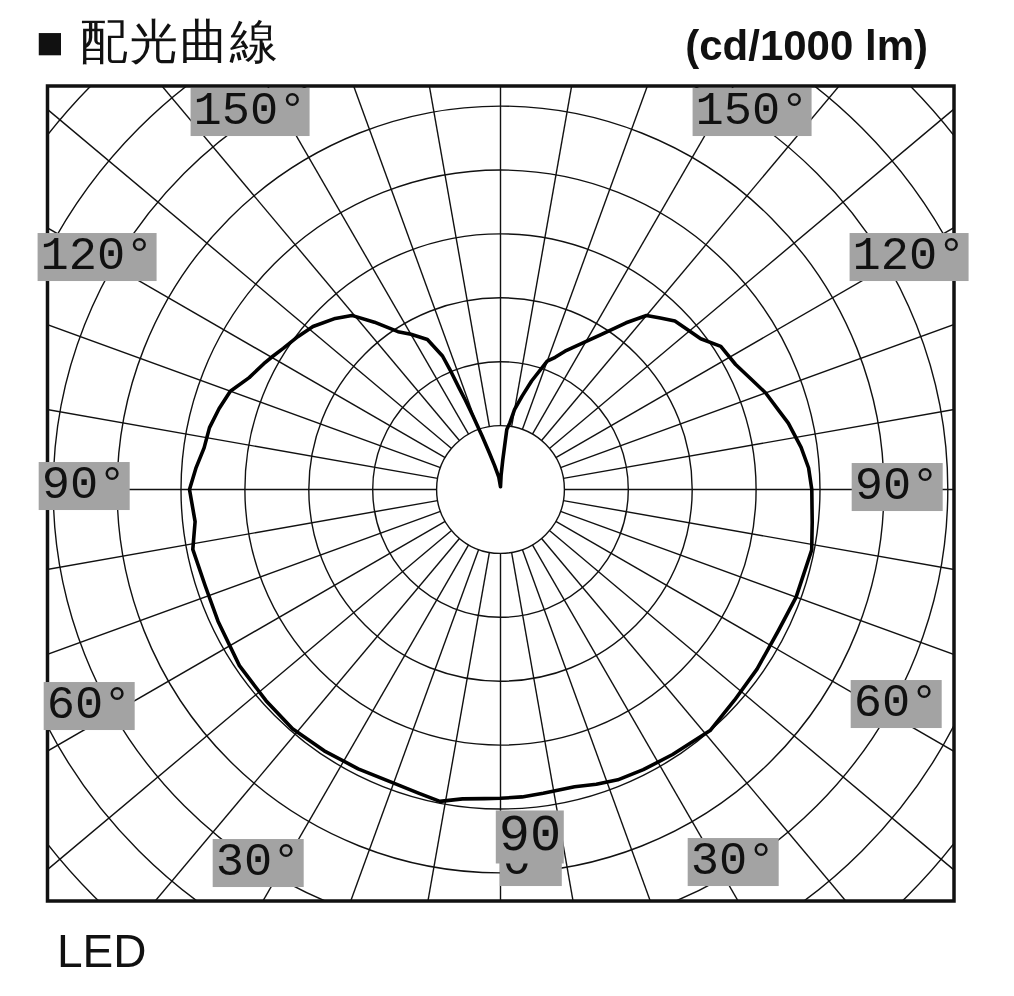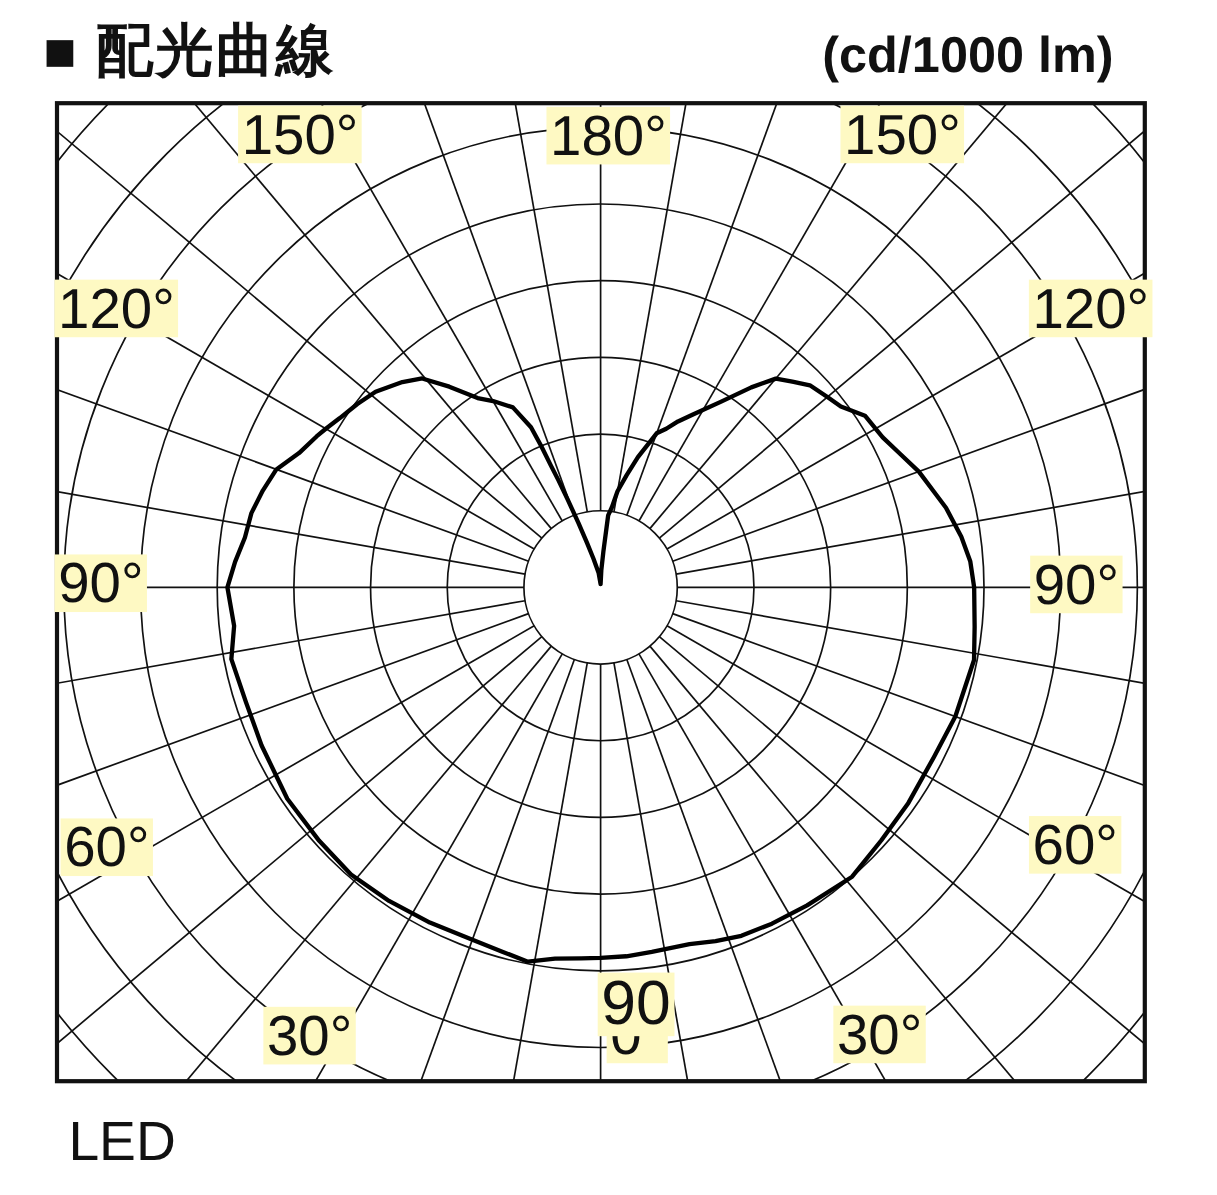--- a/index.html
+++ b/index.html
@@ -1,27 +1,27 @@
 <!DOCTYPE html>
 <html><head>
 <meta charset="utf-8">
 <style>
   html,body{margin:0;padding:0;background:#fff;}
   body{width:1014px;height:996px;position:relative;overflow:hidden;
        font-family:"Liberation Sans",sans-serif;color:#111;}
   .page{position:absolute;inset:0;}
-  .hdr-title{position:absolute;left:36px;top:10px;font-size:48px;font-weight:bold;
+  .hdr-title{position:absolute;left:36px;top:10px;font-size:48px;font-weight:normal;
              letter-spacing:2px;white-space:nowrap;text-align:center;}
   .hdr-title .bullet{font-size:46px;margin-right:14px;}
   .hdr-units{position:absolute;top:22px;right:86px;font-size:42px;white-space:nowrap;font-weight:bold;}
   .plot{position:absolute;left:0;top:0;width:1014px;height:996px;}
   #polar-svg{position:absolute;left:0;top:0;}
   .plot-label{position:absolute;transform:translate(-50%,-50%);
-              background:#fef9c3;padding:0 3px;font-size:47px;line-height:1.02;
-              white-space:nowrap;color:#111;}
+              background:#a3a3a3;padding:0 3px;font-size:47px;line-height:1.02;
+              white-space:nowrap;color:#111;font-family:Liberation Mono, monospace;}
   .ring-label{font-size:52px;}
   .src-label{position:absolute;left:57px;top:924px;font-size:46px;}
 </style>
 </head>
 <body>
 
 <div class="page">
 
   <div class="hdr-title"><span class="bullet">■</span><span>配光曲線</span></div>
 
@@ -78,21 +78,20 @@
           <line x1="451.5497600846973" y1="530.5741282589698" x2="-35.73111018328473" y2="939.4513267805775"></line>
           <line x1="459.4258717410301" y1="538.4502399153026" x2="50.54867321942231" y2="1025.7311101832845"></line>
           <line x1="468.54999999999995" y1="544.8390233018256" x2="150.49999999999972" y2="1095.717782649107"></line>
           <line x1="478.64491284148977" y1="549.5463584682195" x2="261.085899672032" y2="1147.2848345501359"></line>
           <line x1="489.4038814470831" y1="552.4292154174801" x2="378.9462756331481" y2="1178.8654271085456"></line>
           <path d="M500.5 486.7L498.8 477.2L494.5 465.4L489.1 452.2L482.0 435.8L473.1 416.3L465.4 400.3L458.9 387.6L451.0 371.7L442.5 356.0L427.4 339.5L410.9 334.2L398.0 331.7L374.4 322.2L351.8 315.4L335.3 318.4L313.0 326.5L297.8 336.7L283.2 348.4L271.5 357.3L263.8 363.7L249.2 377.6L230.3 391.2L219.0 408.8L209.5 427.6L204.1 447.9L195.9 468.2L189.5 489.5L195.1 521.6L192.8 549.3L205.1 585.5L218.0 621.2L239.4 665.6L266.0 700.7L292.5 728.8L324.2 750.8L358.2 768.8L393.7 783.1L419.1 793.3L439.9 801.4L462.5 798.9L484.3 798.6L500.5 798.3L522.0 796.9L543.2 793.2L574.6 786.8L596.3 784.2L617.8 779.8L643.3 769.7L672.6 754.5L710.1 730.6L734.5 700.2L757.0 669.1L778.2 631.0L796.1 597.1L811.7 550.0L812.2 522.3L811.8 489.5L808.6 468.0L801.1 447.3L788.3 423.1L778.3 409.8L765.7 393.0L750.2 378.3L735.6 364.5L720.8 346.4L700.7 338.7L689.5 330.9L674.9 321.1L660.3 318.1L646.5 315.5L626.1 322.8L601.0 334.7L577.0 345.6L565.0 351.2L555.2 357.3L547.2 361.1L531.6 381.0L522.1 396.1L514.6 409.4L509.9 422.7L506.8 429.5L502.8 459.8L501.1 475.3L500.5 486.7" stroke="#000" stroke-width="3.6" fill="none" stroke-linejoin="round" stroke-linecap="round"></path>
         </g>
         <rect x="47.5" y="86" width="906.5" height="815" stroke="#111" stroke-width="3.5" fill="none"></rect>
       </svg>
 
-    <div class="plot-label" style="left:507px;top:113px;">180°</div>
     <div class="plot-label" style="left:250px;top:112px;">150°</div>
     <div class="plot-label" style="left:752px;top:112px;">150°</div>
     <div class="plot-label" style="left:97px;top:257px;">120°</div>
     <div class="plot-label" style="left:909px;top:257px;">120°</div>
     <div class="plot-label" style="left:84px;top:486px;">90°</div>
     <div class="plot-label" style="left:897px;top:487px;">90°</div>
     <div class="plot-label" style="left:89px;top:706px;">60°</div>
     <div class="plot-label" style="left:896px;top:704px;">60°</div>
     <div class="plot-label" style="left:258px;top:863px;">30°</div>
     <div class="plot-label" style="left:733px;top:862px;">30°</div>

